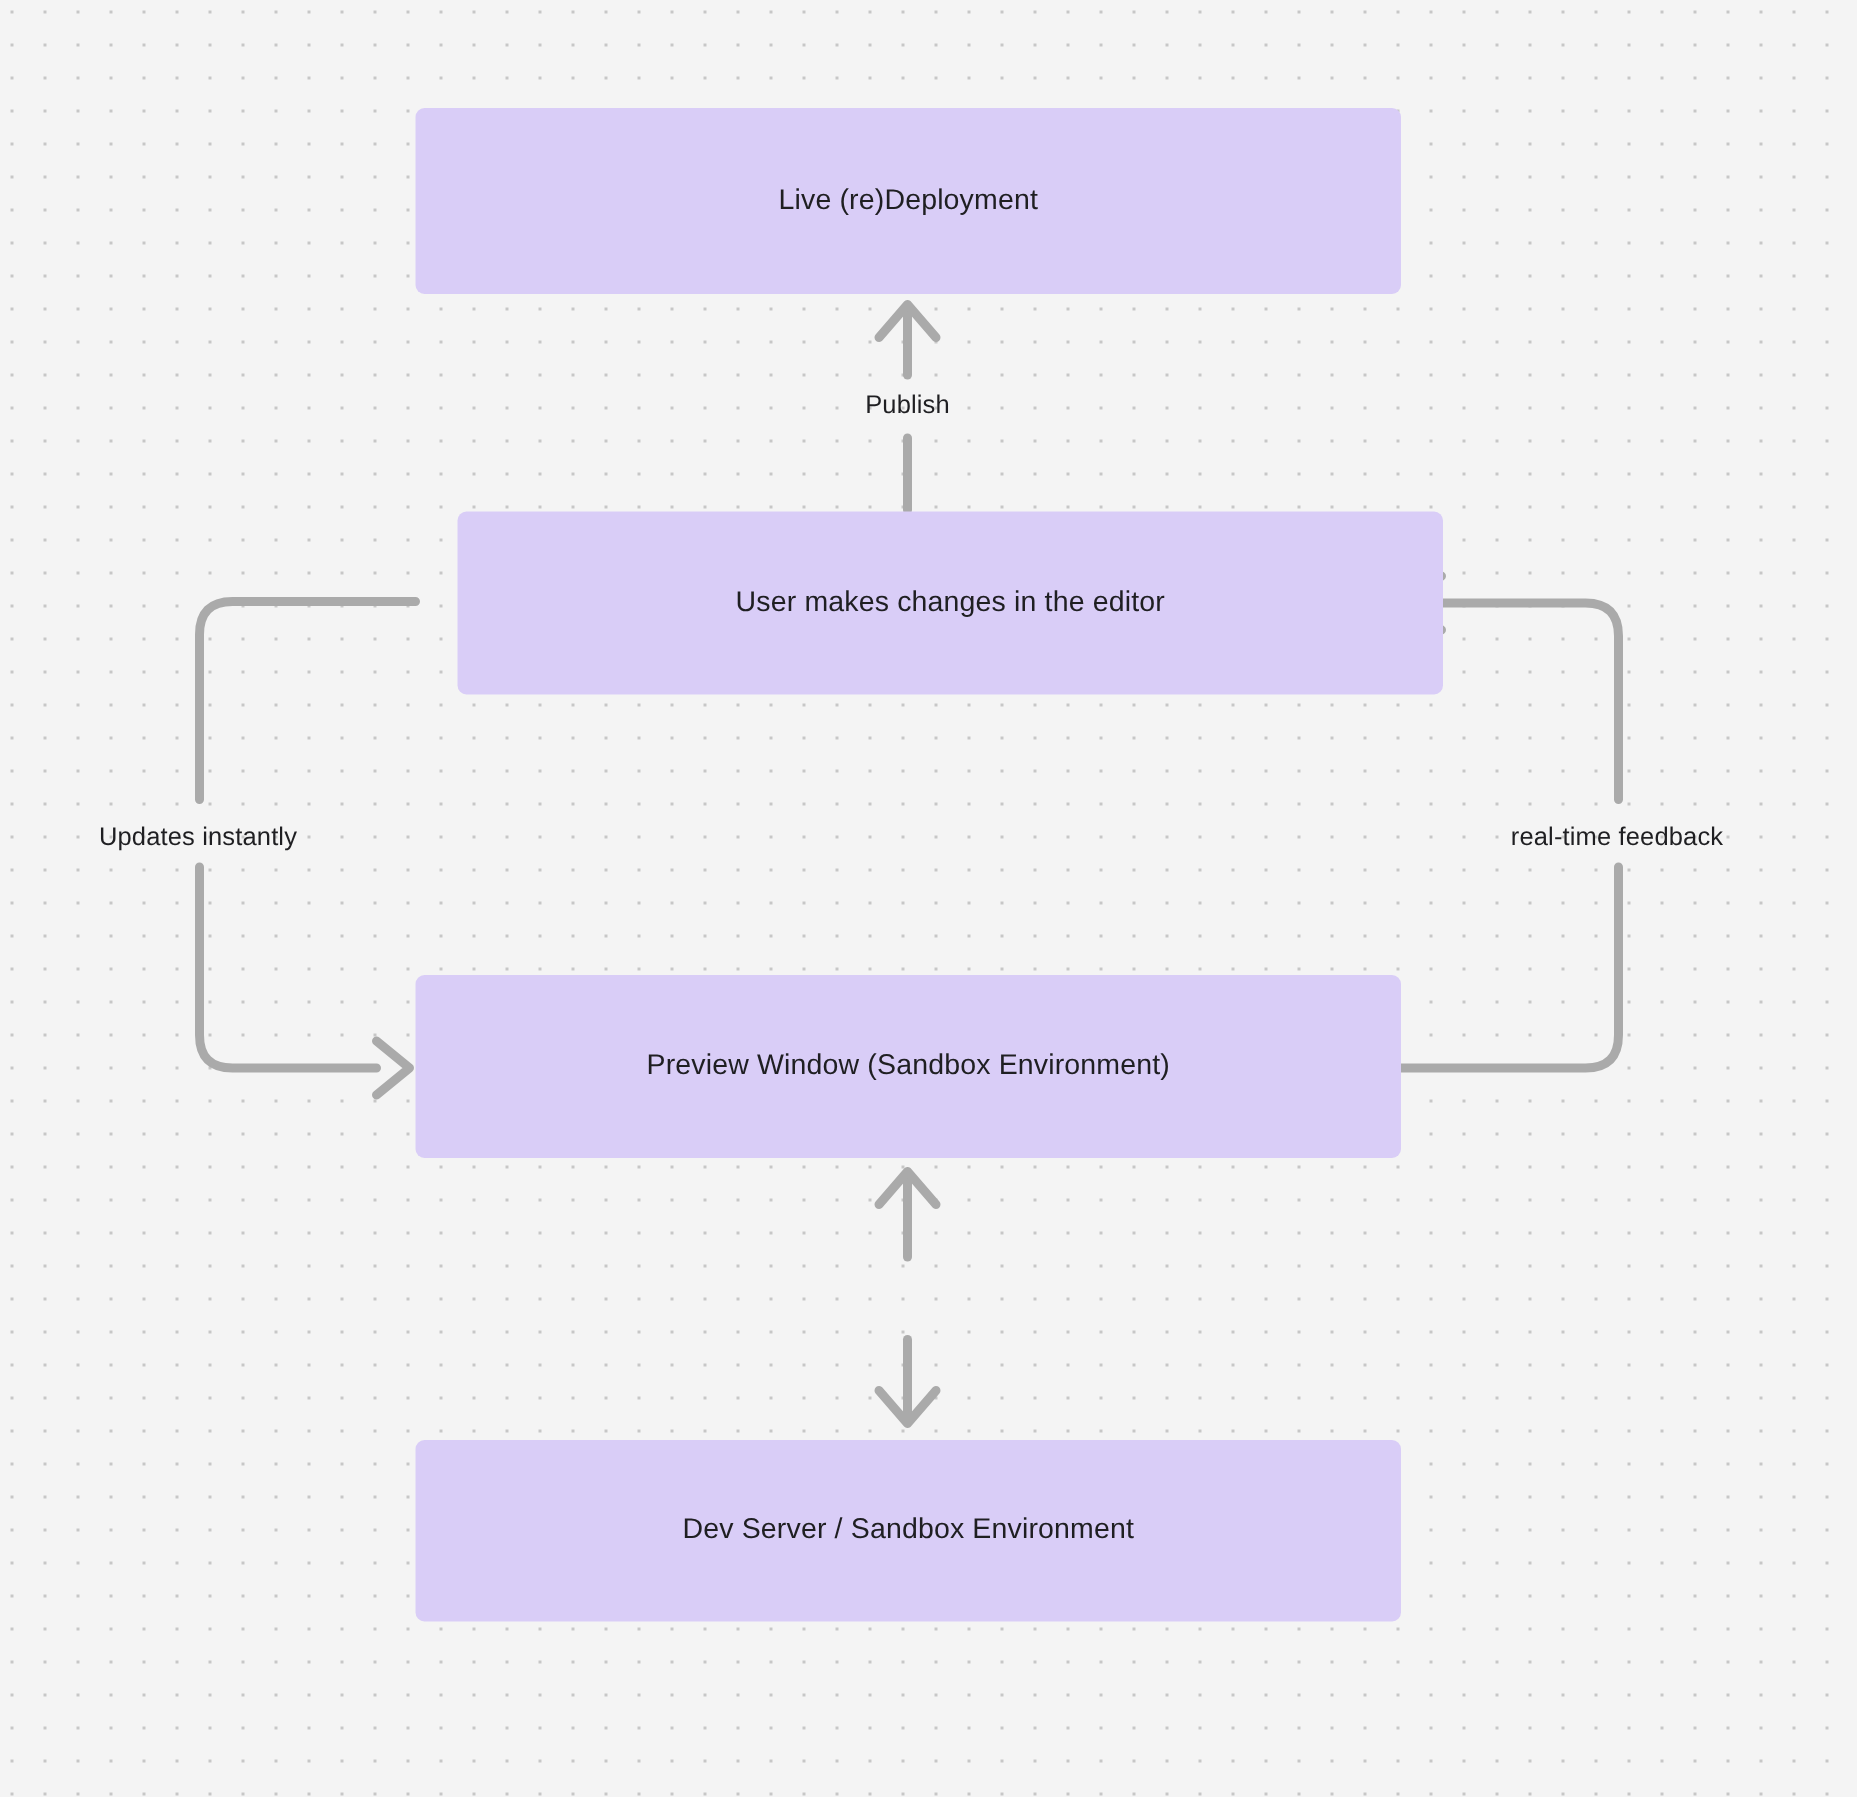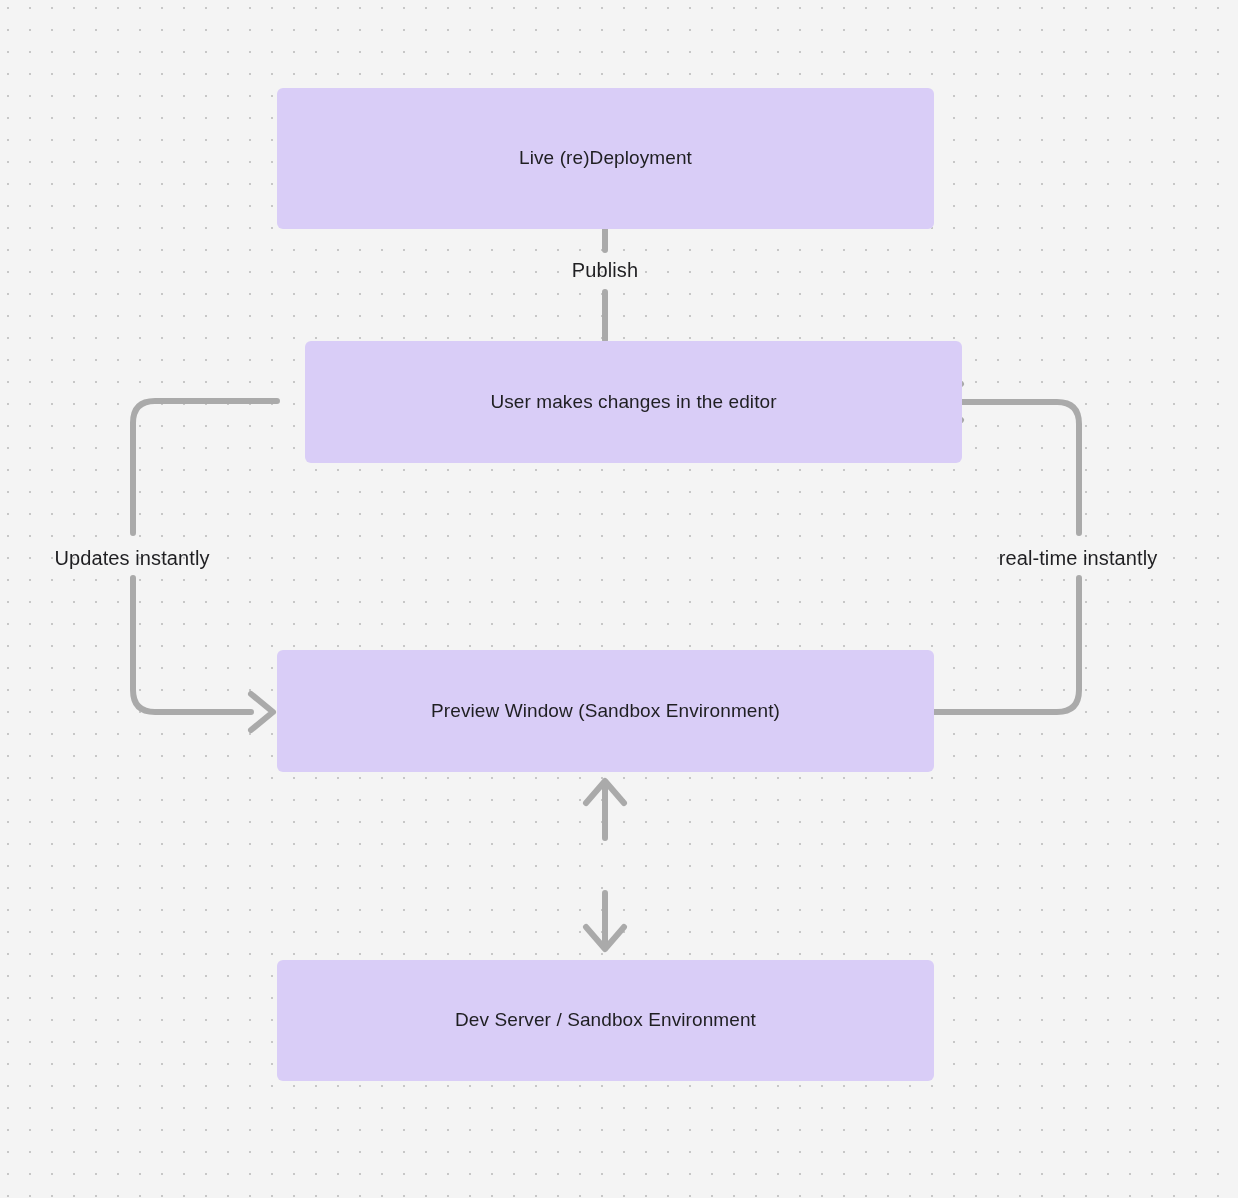--- a/index.html
+++ b/index.html
@@ -43,31 +43,31 @@
     font-size: 19px;
     color: #1f1f22;
     letter-spacing: 0.1px;
     line-height: 1.3;
     text-align: center;
     white-space: nowrap;
   }
   .edge-label {
     position: absolute;
     font-family: "Liberation Sans", sans-serif;
-    font-size: 20px;
+    font-size: 17px;
     color: #1f1f22;
     letter-spacing: 0.1px;
     white-space: nowrap;
     transform: translate(-50%, -50%);
     background: transparent;
     text-align: center;
   }
 
   
-  #node-live        { left: 277px; top: 88px;  width: 657px; height: 141px; }
+  #node-live        { left: 277px; top: 72px;  width: 657px; height: 124px; }
   #node-user-edits  { left: 277px; top: 341px; width: 657px; height: 122px; margin-left: 28px; }
   #node-preview     { left: 277px; top: 650px; width: 657px; height: 122px; }
   #node-dev-server  { left: 277px; top: 960px; width: 657px; height: 121px; }
 
   
   #label-publish        { left: 605px; top: 270px; }
   #label-updates        { left: 132px; top: 558px; text-align: center; }
   #label-realtime       { left: 1078px; top: 558px; }
   #label-spun-up        { left: 605px; top: 867px; }
 </style>
@@ -122,16 +122,16 @@
   </div>
 
   <div class="node" id="node-dev-server">
     <span class="node-label">Dev Server / Sandbox Environment</span>
   </div>
 
   <div class="edge-label" id="label-publish">Publish</div>
 
   <div class="edge-label" id="label-updates">Updates instantly</div>
 
-  <div class="edge-label" id="label-realtime">real-time instantly</div>
+  <div class="edge-label" id="label-realtime">real-time feedback</div>
 
 
 </div>
 
 </body></html>

